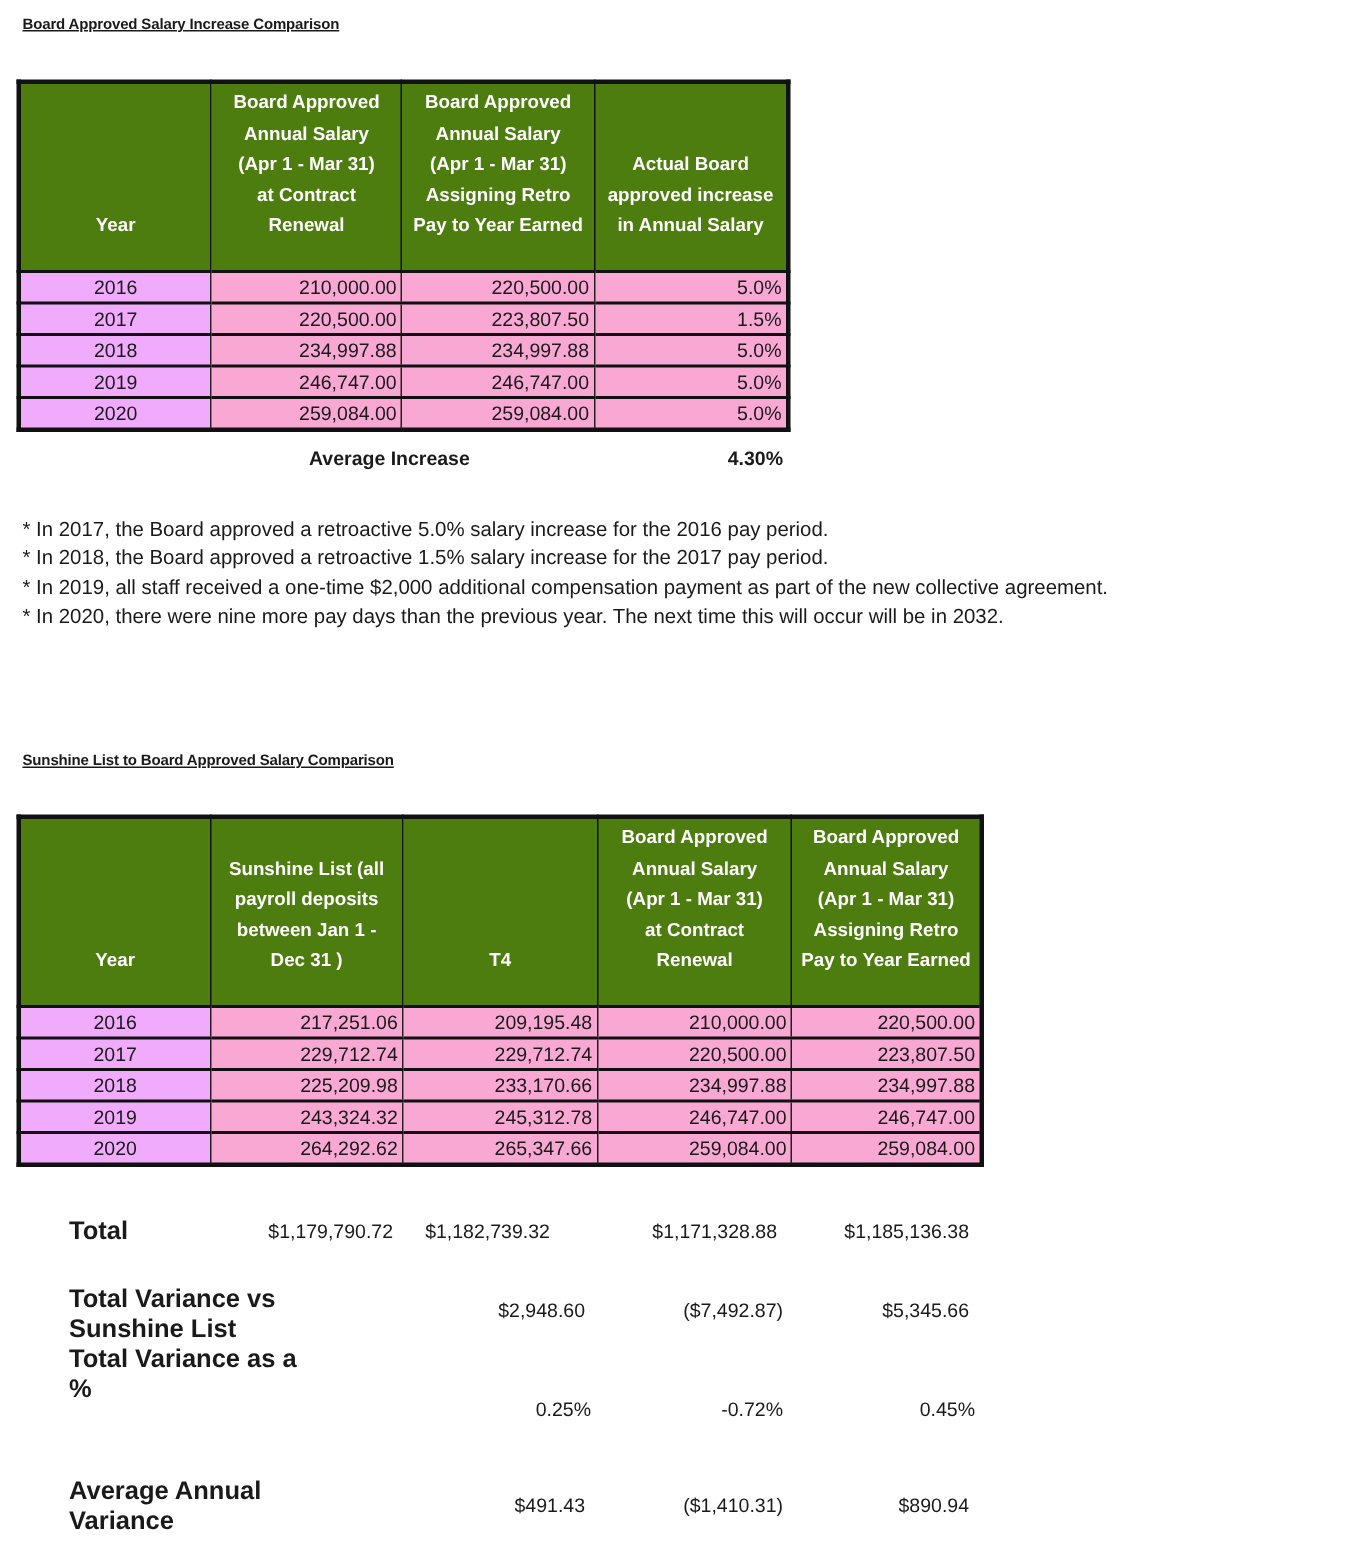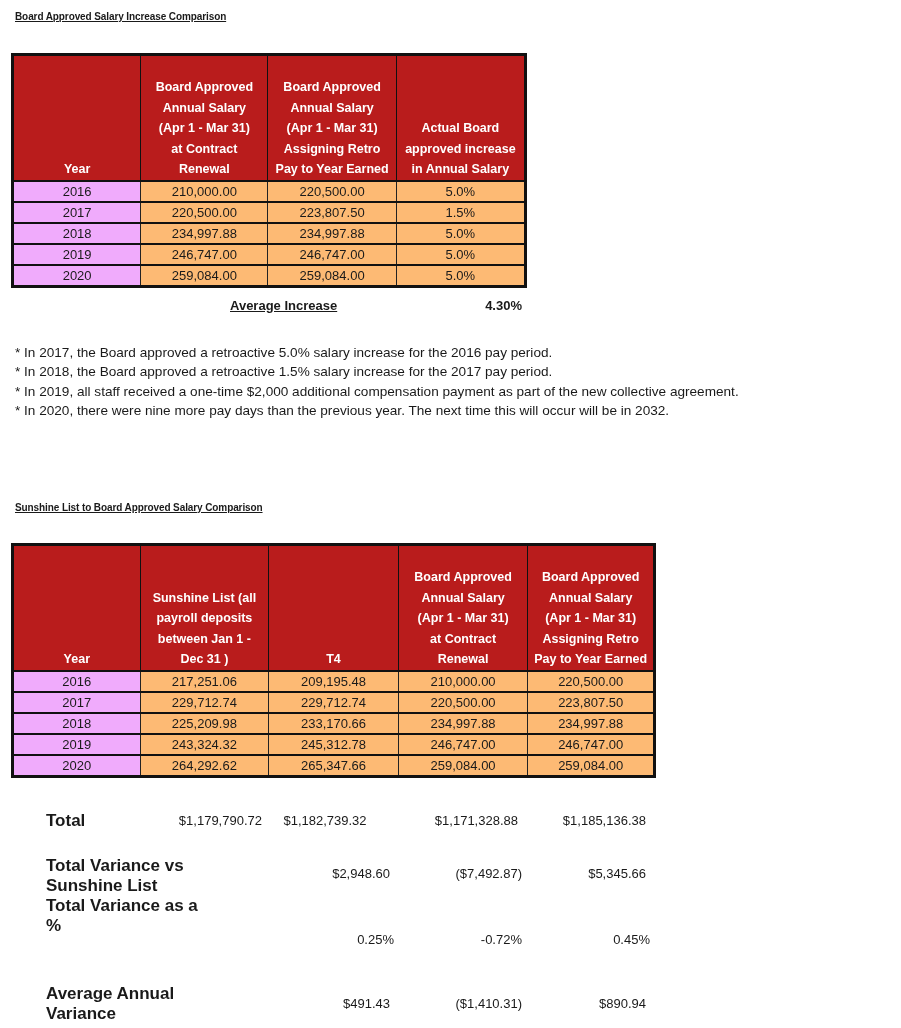--- a/index.html
+++ b/index.html
@@ -9,30 +9,30 @@
   }
   .section-title {
     position: absolute; left: 15px; font-weight: bold; font-size: 10px;
     text-decoration: underline; letter-spacing: -0.1px;
   }
   table.sheet {
     position: absolute; border-collapse: collapse; table-layout: fixed;
     border: 3px solid #111; font-size: 13px;
   }
   table.sheet th {
-    background: #b91c1c; color: #ffffff; font-weight: bold; font-size: 12.5px;
+    background: #4d7c0f; color: #ffffff; font-weight: bold; font-size: 12.5px;
     line-height: 20.5px; vertical-align: bottom; text-align: center;
-    border-left: 1px solid #111; border-right: 1px solid #111; padding: 0 2px 0 2px;
+    border-left: 1px solid #111; border-right: 1px solid #111; padding: 0 2px 19px 2px;
   }
   table.sheet td {
     height: 19px; line-height: 19px; padding: 0 3px; border: 1px solid #222;
     border-top: 2px solid #111; border-bottom: 2px solid #111; white-space: nowrap;
   }
   table.sheet td.year { background: #f0abfc; text-align: center; }
-  table.sheet td.num { background: #fdba74; text-align: center; }
+  table.sheet td.num { background: #f9a8d4; text-align: right; }
   .under {
     position: absolute; font-weight: bold; font-size: 13px;
   }
   .notes {
     position: absolute; left: 15px; top: 343px; width: 880px;
     font-size: 13.6px; line-height: 19.4px;
   }
   .notes p { margin: 0; }
   .summary-label {
     position: absolute; left: 15px; font-weight: bold; font-size: 17px; line-height: 20px; margin-left: 31px;
@@ -106,21 +106,21 @@
     </tr>
     <tr>
       <td class="year">2020</td>
       <td class="num">259,084.00</td>
       <td class="num">259,084.00</td>
       <td class="num">5.0%</td>
     </tr>
   </tbody>
 </table>
 
-<div class="under" style="left:230px; top:298px;text-decoration:underline;">Average Increase</div>
+<div class="under" style="left:206px; top:298px;">Average Increase</div>
 <div class="under" style="left:470px; top:298px; width:52px; text-align:right;">4.30%</div>
 
 <div class="notes">
   <p>* In 2017, the Board approved a retroactive 5.0% salary increase for the 2016 pay period.</p>
   <p>* In 2018, the Board approved a retroactive 1.5% salary increase for the 2017 pay period.</p>
   <p>* In 2019, all staff received a one-time $2,000 additional compensation payment as part of the new collective agreement.</p>
   <p>* In 2020, there were nine more pay days than the previous year.  The next time this will occur will be in 2032.</p>
 </div>
 
 <div class="section-title" style="top:502px;">Sunshine List to Board Approved Salary Comparison</div>

